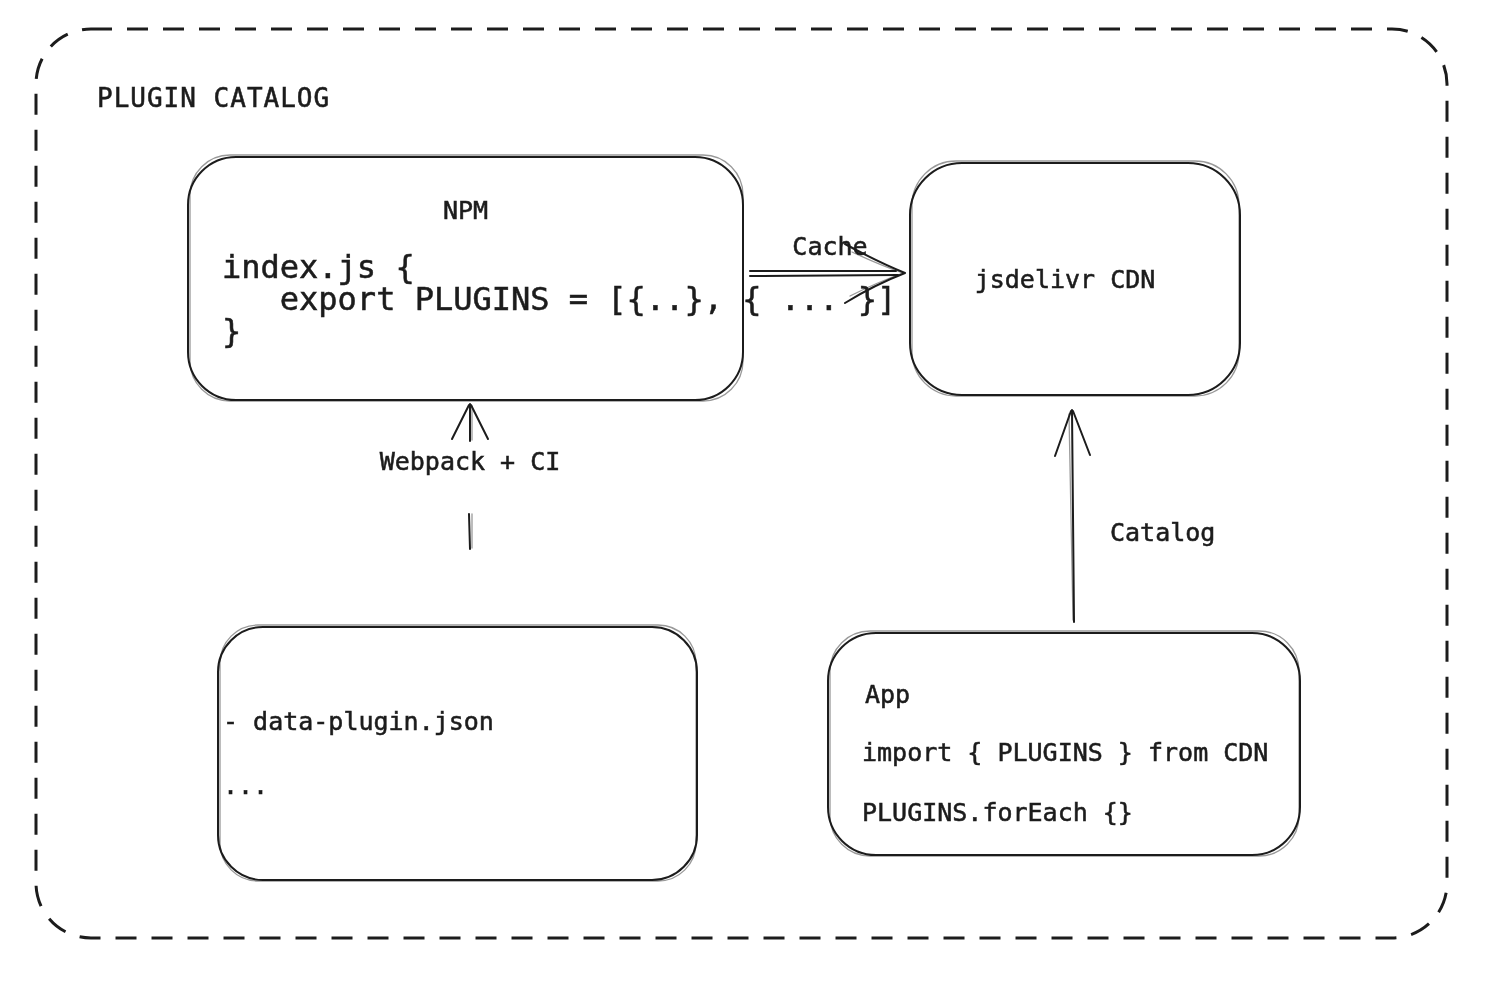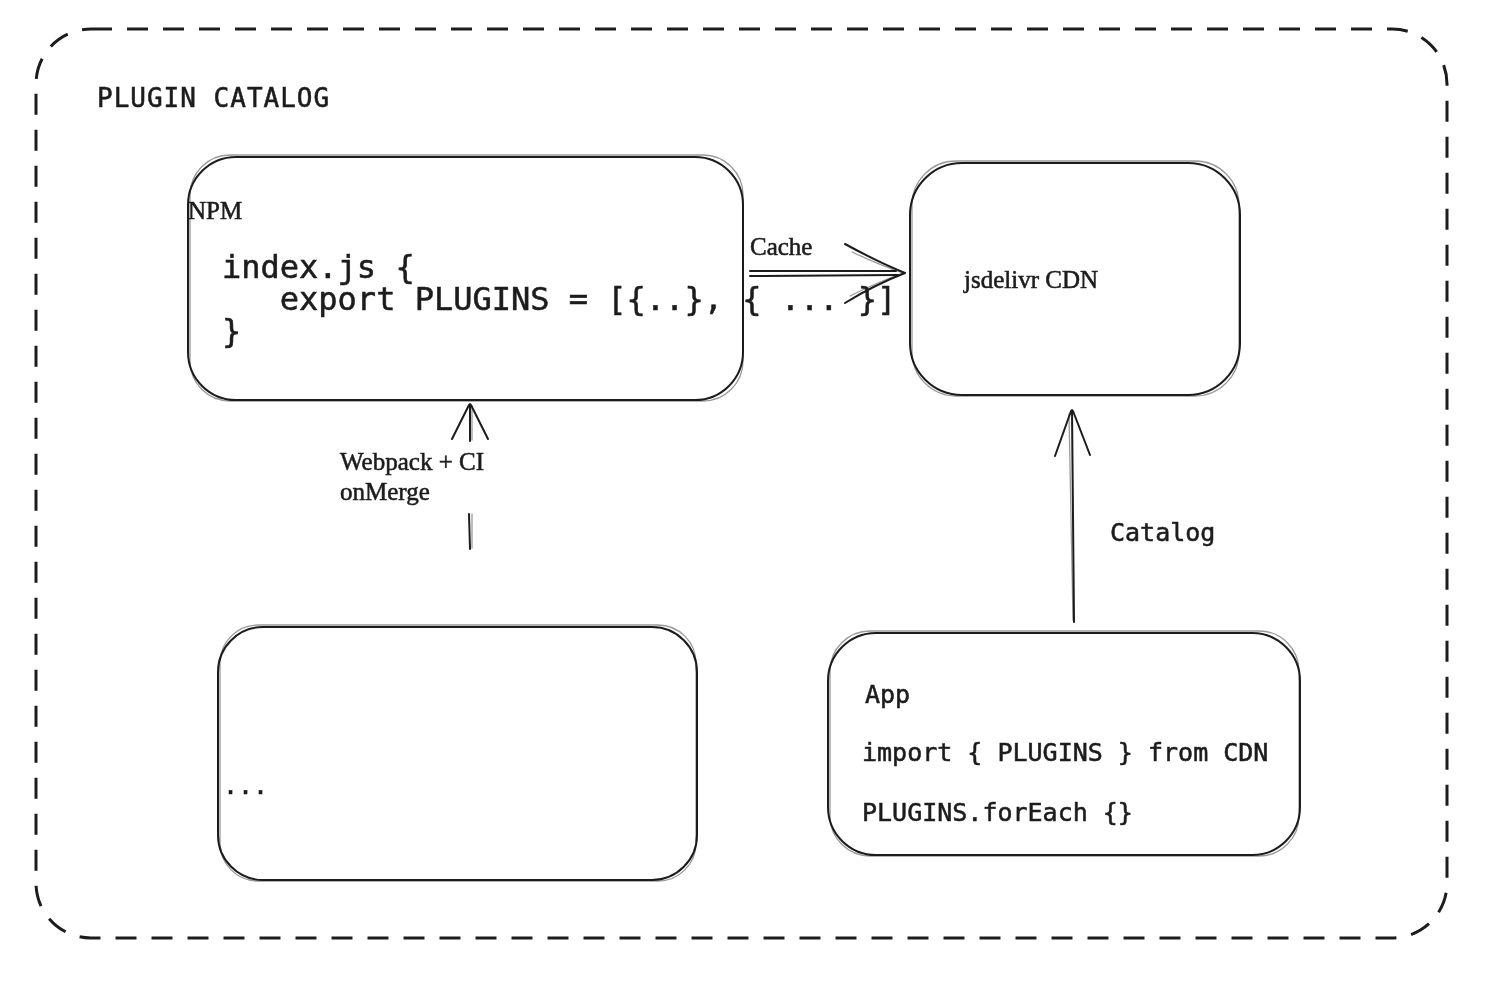--- a/index.html
+++ b/index.html
@@ -50,22 +50,21 @@
   }
   .title {
     font-size: 26px;
     letter-spacing: 1px;
   }
   .code {
     font-size: 32px;
     line-height: 32px;
   }
   .center {
-    text-align: left;
-    font-family: Liberation Serif, serif;
+    text-align: center;
   }
 </style>
 </head>
 <body>
 
 <div id="canvas">
 
   <svg id="shapes" width="1506" height="1002" viewBox="0 0 1506 1002">
 
     <rect class="stroke dashed" x="36" y="29" width="1411" height="909" rx="55"></rect>
@@ -116,25 +115,25 @@
 
   <div class="t title" style="left:97px; top:83px;">PLUGIN CATALOG</div>
 
   <div class="t center" style="left:188px; top:196px; width:555px;">NPM</div>
   <div class="t code" style="left:222px; top:251px;">index.js {</div>
   <div class="t code" style="left:222px; top:283px;">   export PLUGINS = [{..}, { ... }]</div>
   <div class="t code" style="left:222px; top:315px;">}</div>
 
   <div class="t center" style="left:750px; top:202px; width:160px;margin-top:30px;">Cache</div>
 
-  <div class="t center" style="left:964px; top:265px; width:330px;">jsdelivr CDN</div>
+  <div class="t center" style="left:900px; top:265px; width:330px;">jsdelivr CDN</div>
 
   <div class="t center" style="left:340px; top:447px; width:260px;">Webpack + CI</div>
-  <div class="t center" style="left:340px; top:477px; width:260px;">onMerge</div>
 
+  <div class="t" style="left:223px; top:707px;">- data-plugin.json</div>
   <div class="t" style="left:223px; top:771px;">...</div>
 
   <div class="t" style="left:1110px; top:518px;">Catalog</div>
 
   <div class="t" style="left:865px; top:680px;">App</div>
   <div class="t" style="left:862px; top:738px;">import { PLUGINS } from CDN</div>
   <div class="t" style="left:862px; top:798px;">PLUGINS.forEach {}</div>
 
 </div>
 

